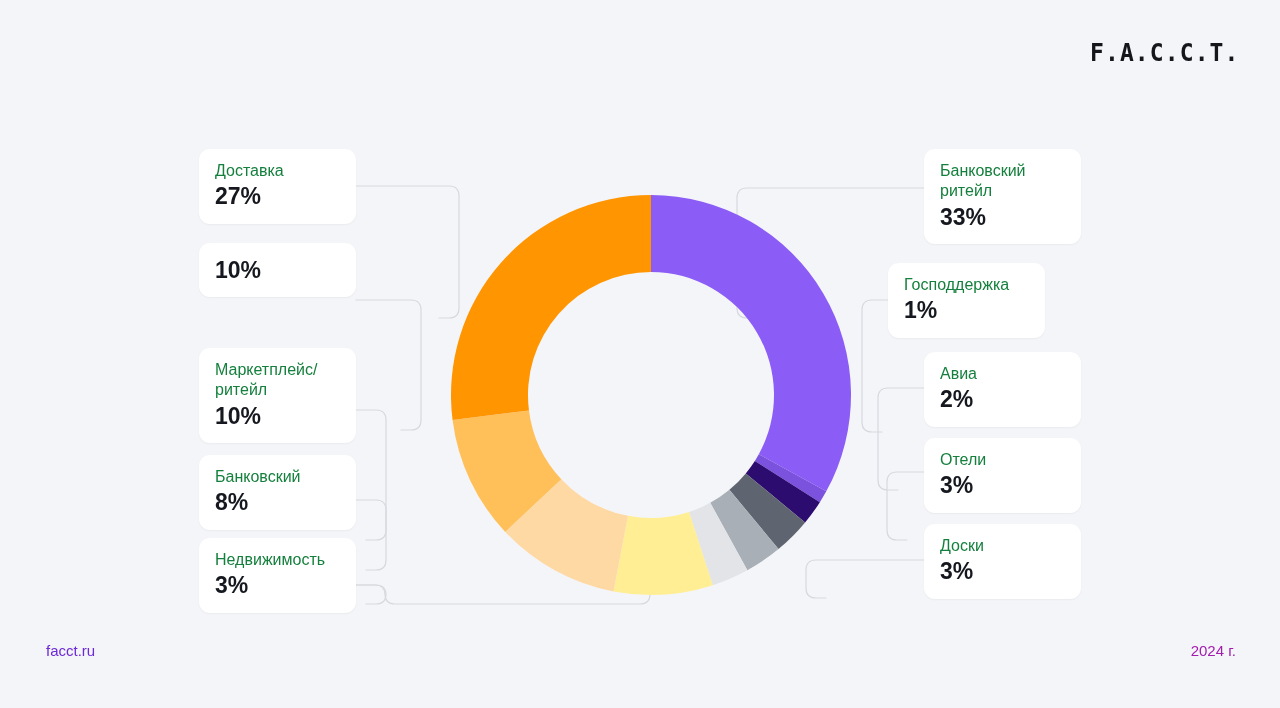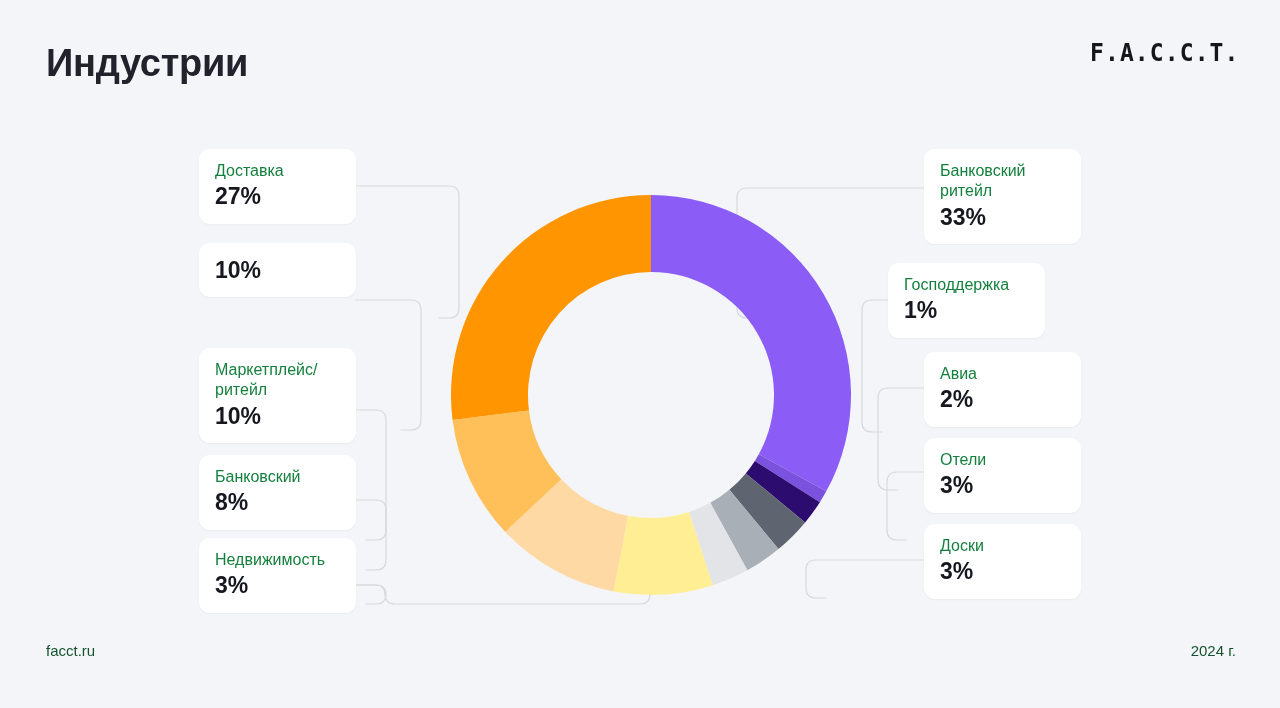--- a/index.html
+++ b/index.html
@@ -23,25 +23,25 @@
     font-size:25px; font-weight:700; color:#14161c;
     letter-spacing:1.2px;
     font-family:"DejaVu Sans Mono","Liberation Mono",monospace;
     transform:scaleX(0.92);
     transform-origin:right center;
   }
 
   
   .footer-left {
     position:absolute; left:46px; top:642px;
-    font-size:15px; color:#14532d;
+    font-size:15px; color:#6d28d9;
   }
   .footer-right {
     position:absolute; right:44px; top:642px;
-    font-size:15px; color:#14532d;
+    font-size:15px; color:#a21caf;
   }
 
   
   #connectors { position:absolute; left:0; top:0; width:1280px; height:708px; }
 
   
   #donut-wrap {
     position:absolute; left:446px; top:190px; width:410px; height:410px;
   }
   #donut { display:block; width:410px; height:410px; }
@@ -61,21 +61,20 @@
   .card .pct {
     font-size:23px; font-weight:700; color:#16181f; margin-top:3px;
     line-height:1.1;
   }
 </style>
 </head>
 <body>
 
 <div id="stage">
 
-  <div class="page-title">Индустрии</div>
   <div class="logo">F.A.C.C.T.</div>
 
   <svg id="connectors" viewBox="0 0 1280 708" fill="none">
       <path d="M 356 186 L 449 186 Q 459 186 459 196 L 459 308 Q 459 318 449 318 L 439 318" stroke="#d7d9de" stroke-width="1.2" fill="none" stroke-linecap="round"></path>
       <path d="M 356 300 L 411 300 Q 421 300 421 310 L 421 420 Q 421 430 411 430 L 401 430" stroke="#d7d9de" stroke-width="1.2" fill="none" stroke-linecap="round"></path>
       <path d="M 356 410 L 376 410 Q 386 410 386 420 L 386 530 Q 386 540 376 540 L 366 540" stroke="#d7d9de" stroke-width="1.2" fill="none" stroke-linecap="round"></path>
       <path d="M 356 500 L 376 500 Q 386 500 386 510 L 386 560 Q 386 570 376 570 L 366 570" stroke="#d7d9de" stroke-width="1.2" fill="none" stroke-linecap="round"></path>
       <path d="M 356 585 L 376 585 Q 386 585 386 595 L 386 594 Q 386 604 376 604 L 366 604" stroke="#d7d9de" stroke-width="1.2" fill="none" stroke-linecap="round"></path>
       <path d="M 924 188 L 747 188 Q 737 188 737 198 L 737 308 Q 737 318 747 318 L 757 318" stroke="#d7d9de" stroke-width="1.2" fill="none" stroke-linecap="round"></path>
       <path d="M 924 300 L 872 300 Q 862 300 862 310 L 862 422 Q 862 432 872 432 L 882 432" stroke="#d7d9de" stroke-width="1.2" fill="none" stroke-linecap="round"></path>

